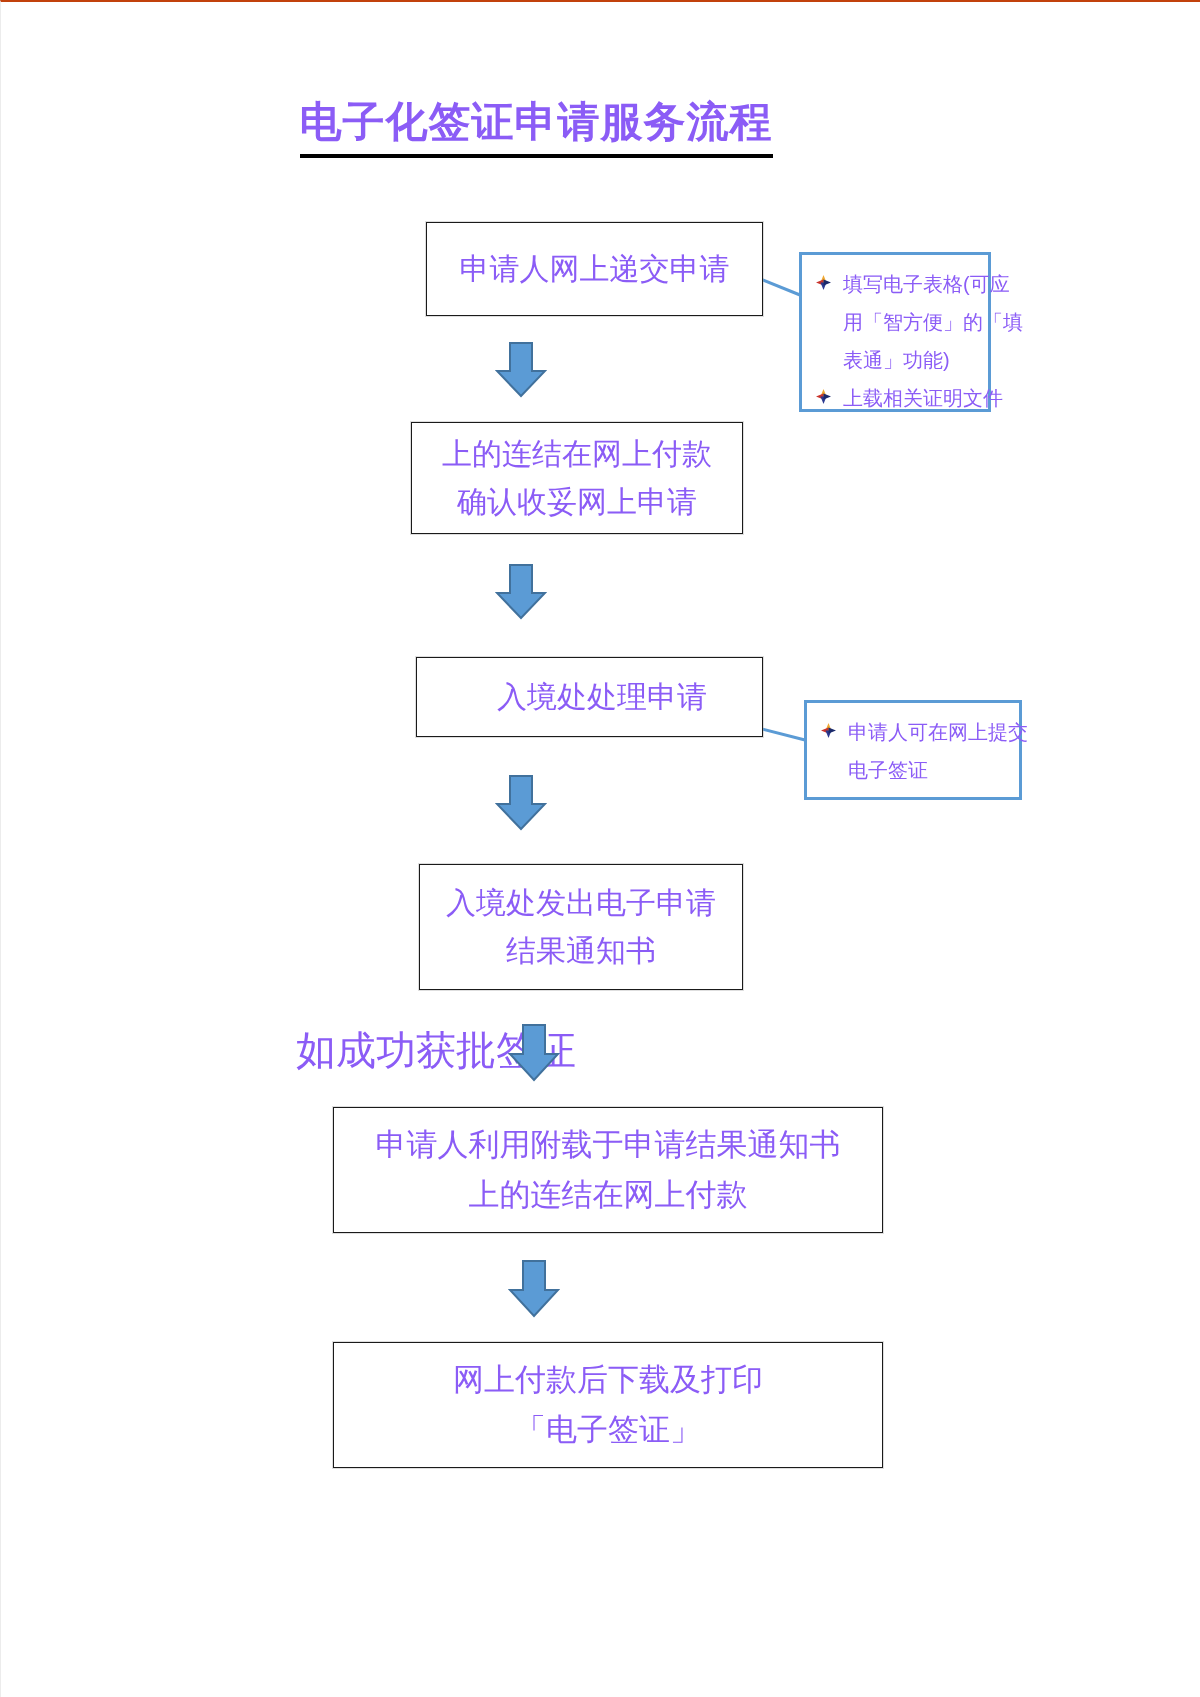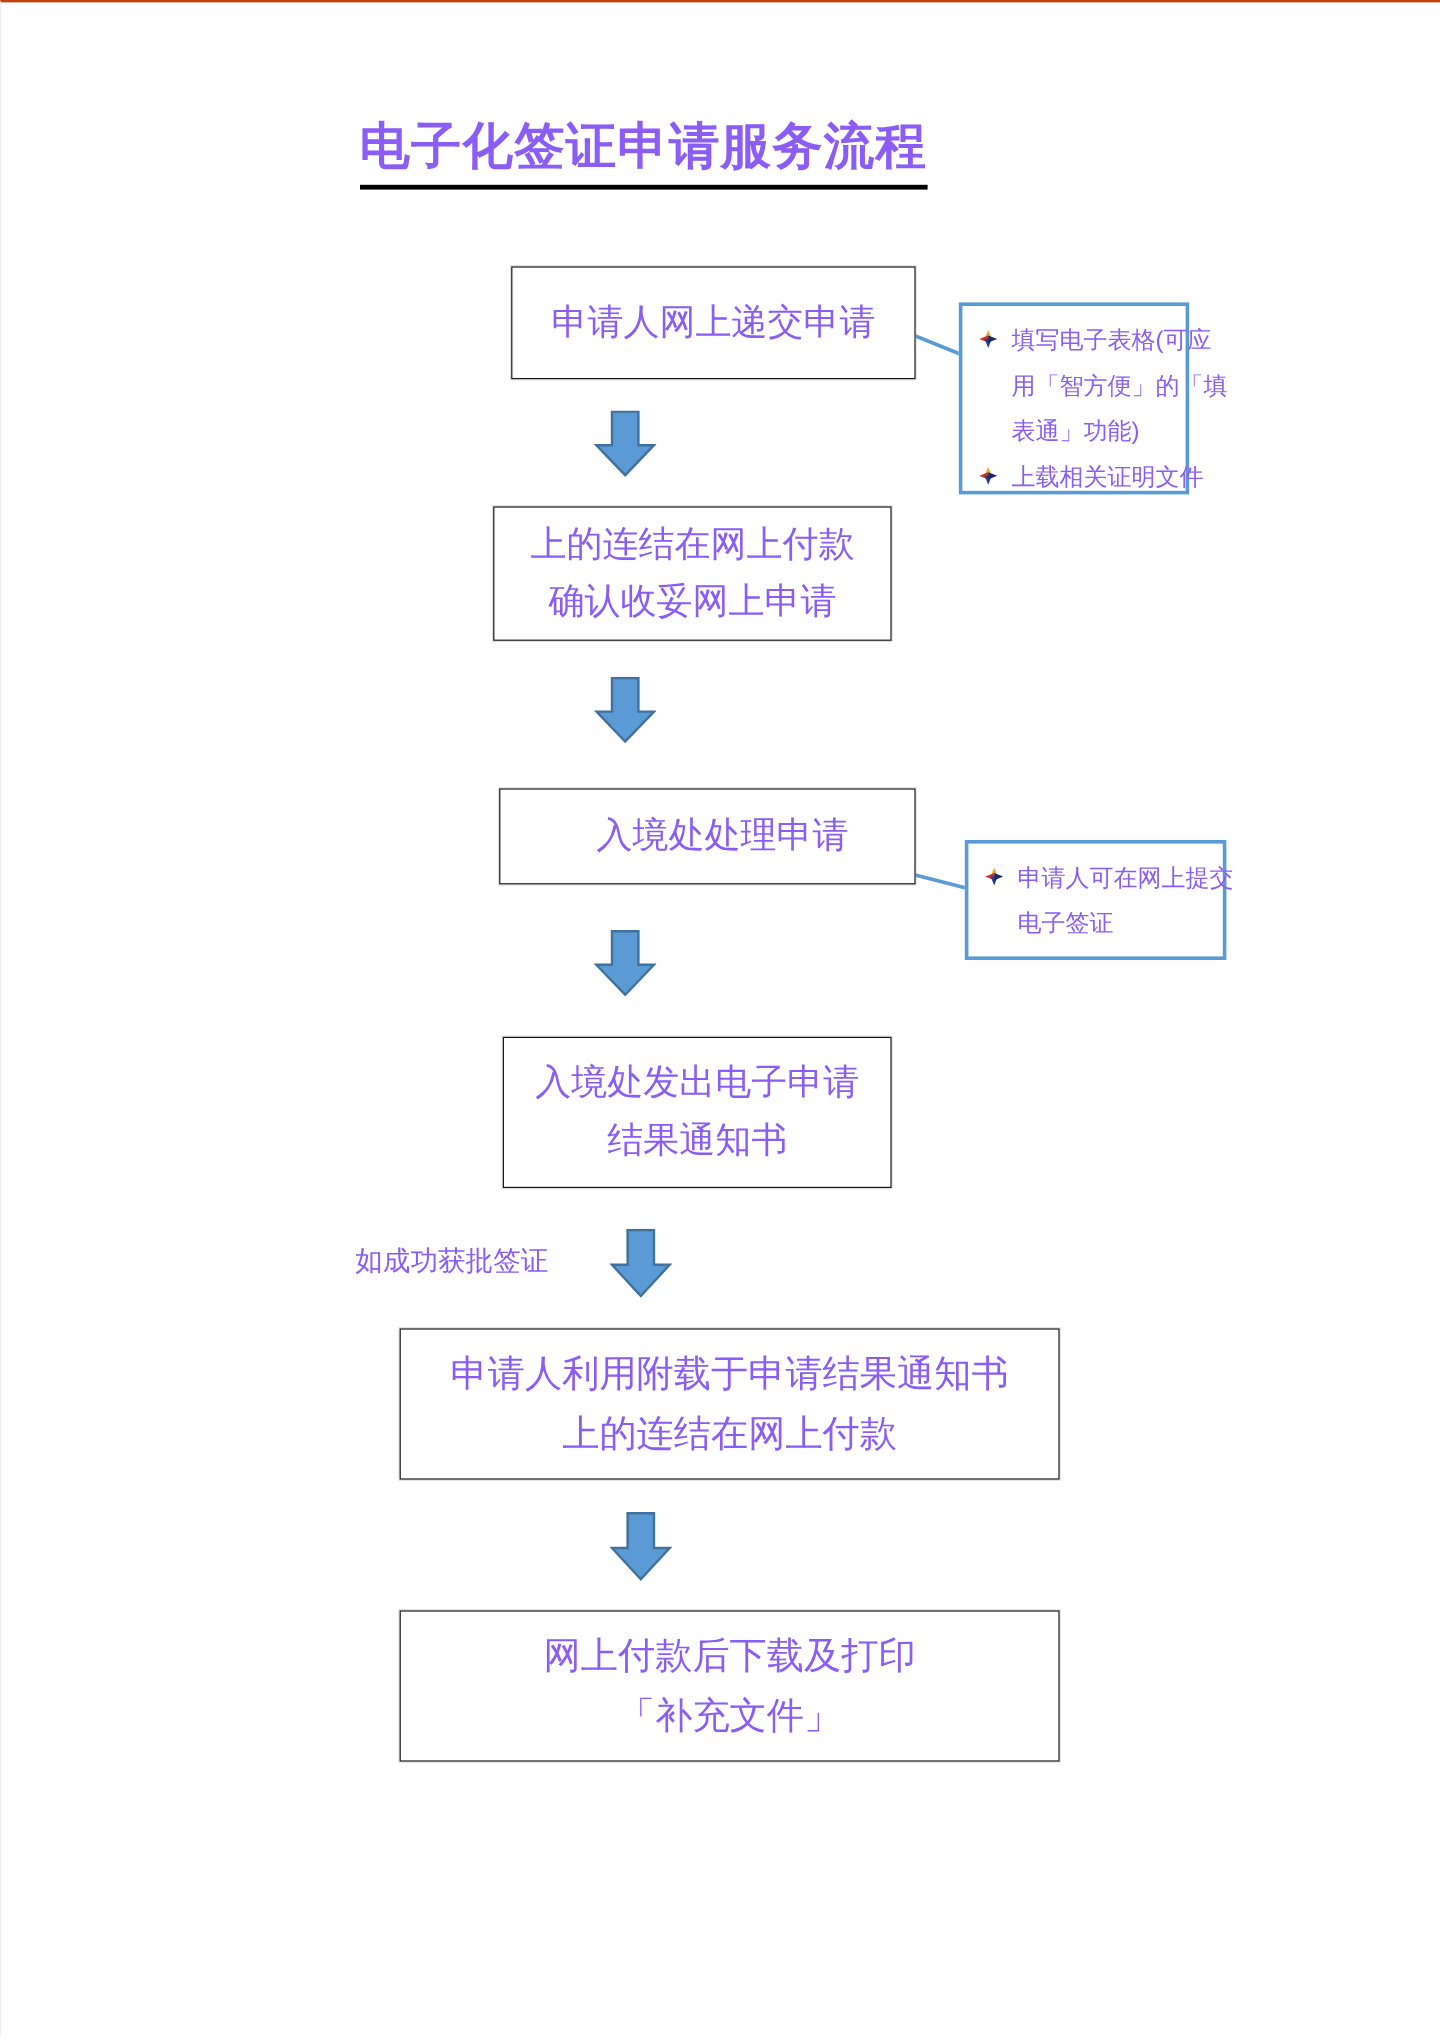--- a/index.html
+++ b/index.html
@@ -45,21 +45,21 @@
   }
   .note-item{display:flex;align-items:flex-start;}
   .note-item .bullet{flex:0 0 auto;margin:10px 12px 0 4px;}
   .note-lines{font-size:20px;line-height:38px;white-space:nowrap;}
   .svg-layer{position:absolute;left:0;top:0;width:1200px;height:1697px;pointer-events:none;}
   .connector{stroke:#5B9BD5;stroke-width:3;fill:none;}
   .arrow{position:absolute;}
   .arrow svg polygon{stroke:#41719C;stroke-width:2;stroke-linejoin:miter;}
   .branch-label{
     position:absolute;
-    font-size:23px;line-height:36px;white-space:nowrap;
+    font-size:40px;line-height:36px;white-space:nowrap;
   }
 </style>
 </head>
 <body>
 
 <div class="page">
 
   <svg class="svg-layer">
     <line class="connector" x1="720" y1="261" x2="799" y2="293"></line>
     <line class="connector" x1="695" y1="710" x2="804" y2="738"></line>
@@ -166,16 +166,16 @@
   </div>
 
   <div class="arrow" style="left:507px;top:1258px;">
     <svg width="52" height="58" viewBox="0 0 52 58">
       <polygon points="15,1 37,1 37,30 50,30 26,56 2,30 15,30" fill="#5B9BD5"></polygon>
     </svg>
   </div>
 
   <div class="flowbox big" style="left:292px;top:1340px;width:548px;height:124px;">
     <div class="line">网上付款后下载及打印</div>
-    <div class="line">「补充文件」</div>
+    <div class="line">「电子签证」</div>
   </div>
 
 </div>
 
 </body></html>

